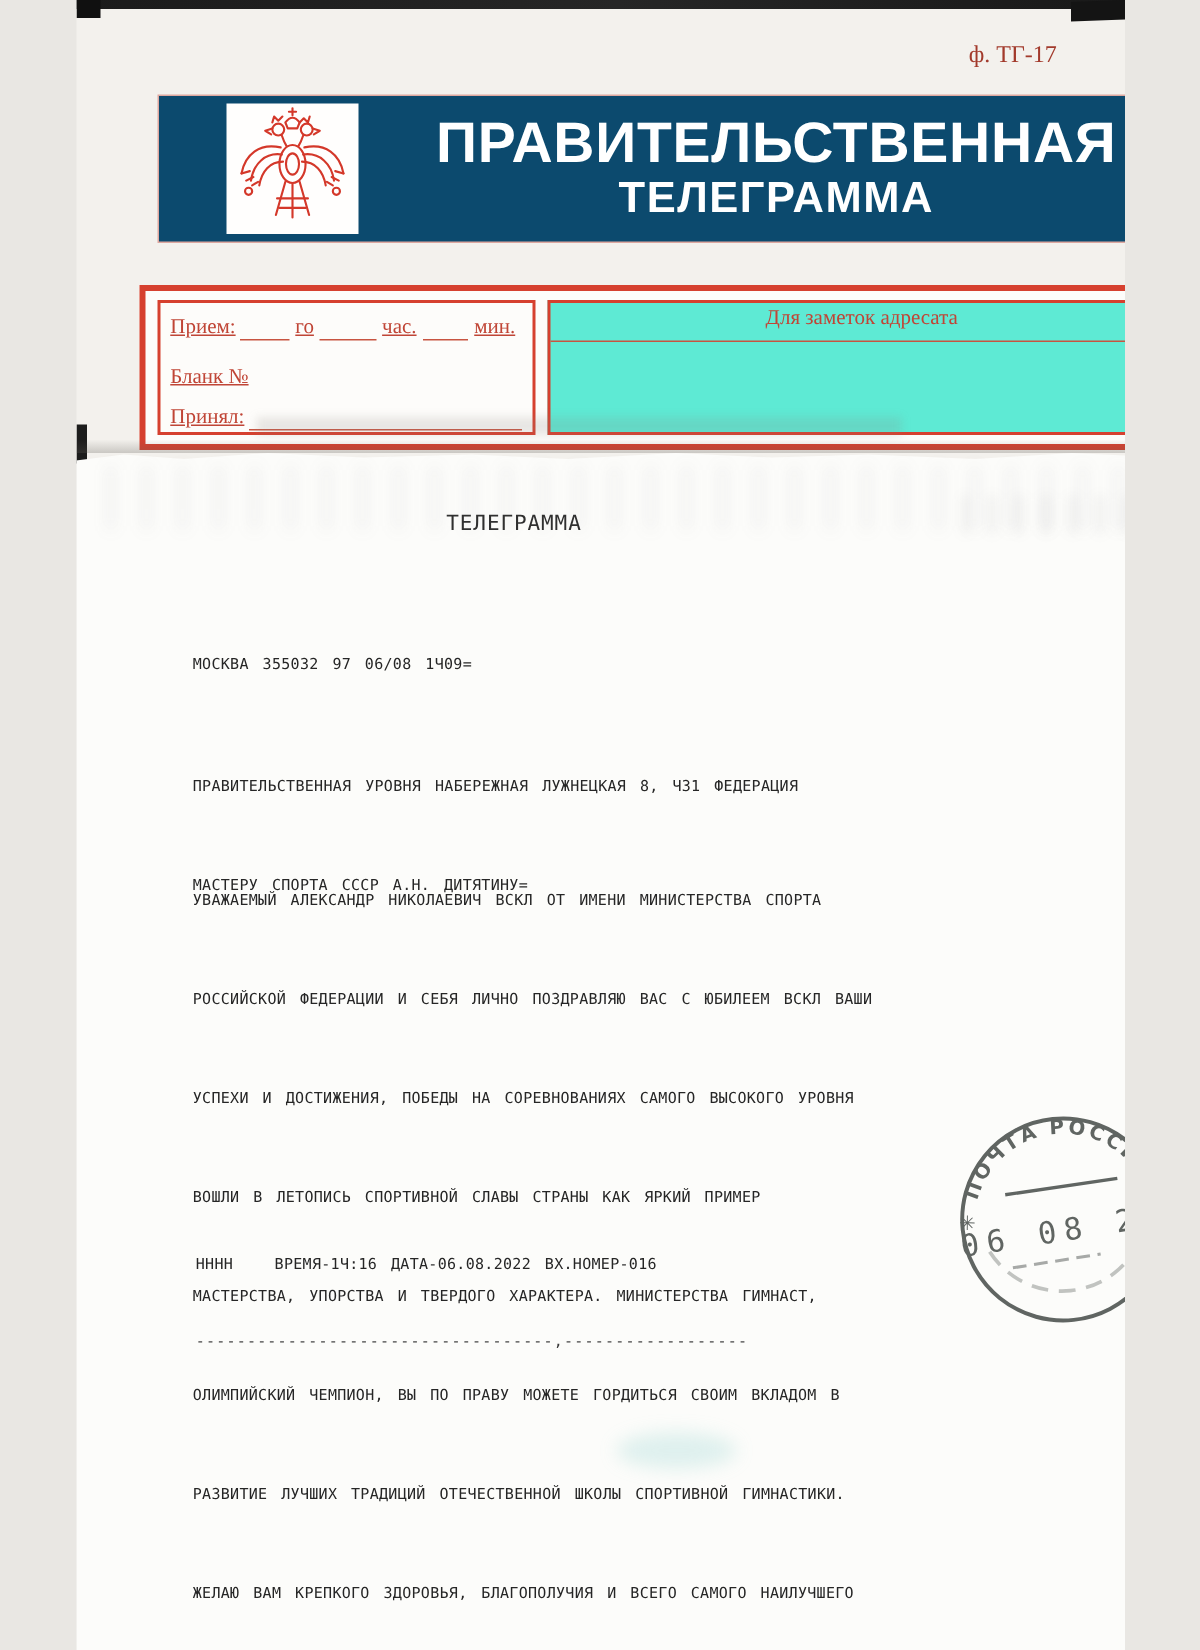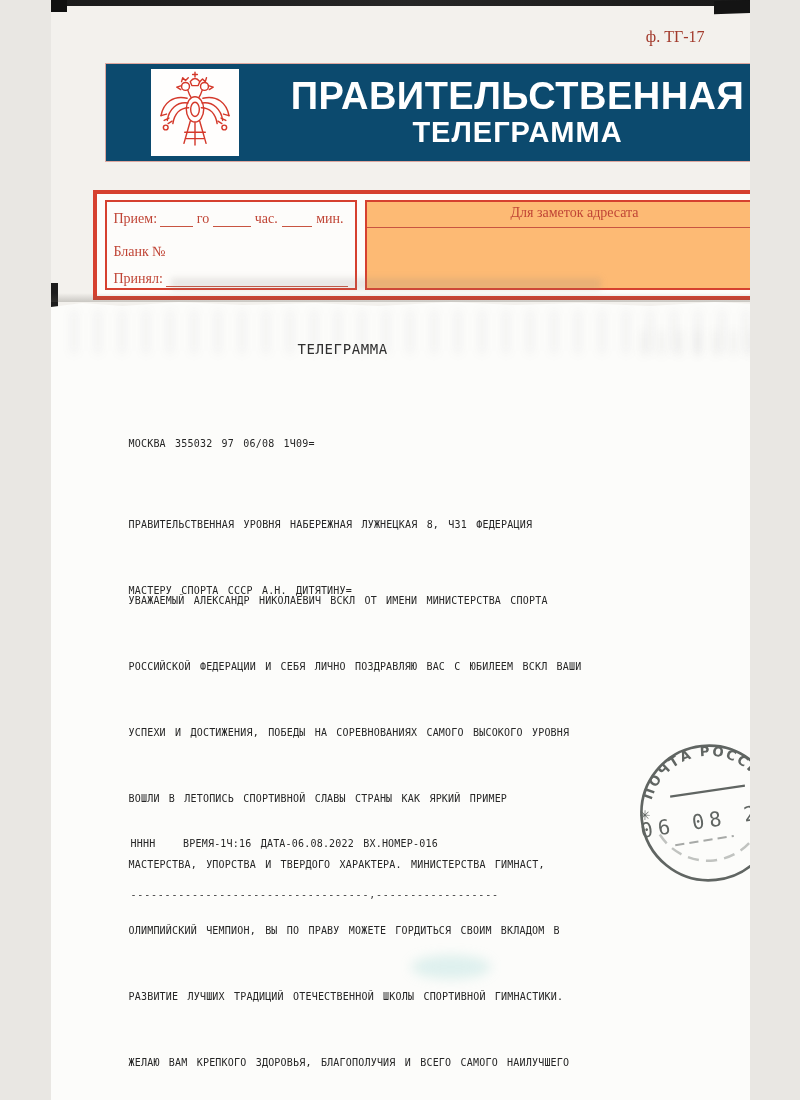--- a/index.html
+++ b/index.html
@@ -22,28 +22,28 @@
   .banner { position:absolute; left:55px; top:64px; width:690px; height:97px; background:#0c4a6e; box-shadow:0 0 0 1px rgba(190,60,45,.4); }
   .emblem-box { position:absolute; left:45px; top:5px; width:88px; height:87px; background:#fffefd; }
   .emblem-box svg { width:100%; height:100%; }
   .banner-titles { position:absolute; left:140px; right:6px; top:0; height:100%; display:flex; flex-direction:column; justify-content:center; align-items:center; }
   .banner-line1 { color:#fff; font-weight:bold; font-size:38px; letter-spacing:.5px; line-height:1.05; }
   .banner-line2 { color:#fff; font-weight:bold; font-size:29px; letter-spacing:1px; line-height:1.1; }
 
   
   .form-outer { position:absolute; left:42px; top:190px; width:704px; height:110px; border:4px solid #d6402f; background:#fdfcfa; box-sizing:border-box; }
   .form-left { position:absolute; left:8px; top:6px; width:252px; height:90px; border:2px solid #d6402f; box-sizing:border-box; }
-  .form-right { position:absolute; left:268px; top:6px; right:8px; height:90px; border:2px solid #d6402f; box-sizing:border-box; background:#fdba74; }
+  .form-right { position:absolute; left:268px; top:6px; right:8px; height:90px; border:2px solid #d6402f; box-sizing:border-box; background:#5eead4; }
   .form-row { position:absolute; left:7px; right:7px; display:flex; align-items:flex-end; font-family:"Liberation Serif", serif; font-size:14px; color:#c04536; }
   .row-priem { top:8px; }
   .row-blank { top:42px; }
   .row-prinyal { top:68px; }
   .uline { border-bottom:1.3px solid #c85441; height:16px; }
   .u1 { flex:1.4; } .u2 { flex:1.6; } .u3 { flex:1.3; } .u4 { flex:1; }
-  .form-label { white-space:pre; padding:0 3px 0 0; }
+  .form-label { white-space:pre; padding:0 3px 0 0;text-decoration:underline; }
   .mid-label { padding:0 4px; }
   .notes-title { position:absolute; top:3px; left:0; right:0; text-align:center; font-family:"Liberation Serif", serif; font-size:14px; color:#c04536; }
   .notes-rule { position:absolute; top:25px; left:0; right:0; border-top:1.4px solid #c85441; }
   .form-smudge { position:absolute; left:120px; top:278px; width:430px; height:12px; background:rgba(140,135,128,.18); filter:blur(3px); }
 
   
   .sheet-shadow { position:absolute; left:0; top:293px; width:800px; height:9px; background:linear-gradient(to bottom, rgba(0,0,0,0), rgba(95,92,85,.28)); }
   .sheet-lower { position:absolute; left:0; top:300px; width:800px; height:800px; background:#fcfcfa;
     clip-path:polygon(0 7px,4% 3px,9% 6px,16% 2px,24% 5px,33% 3px,41% 6px,50% 2px,58% 5px,66% 3px,75% 6px,83% 2px,91% 5px,100% 3px,100% 100%,0 100%); }
   .bleed-smudge { position:absolute; left:20px; top:310px; width:760px; height:44px;

